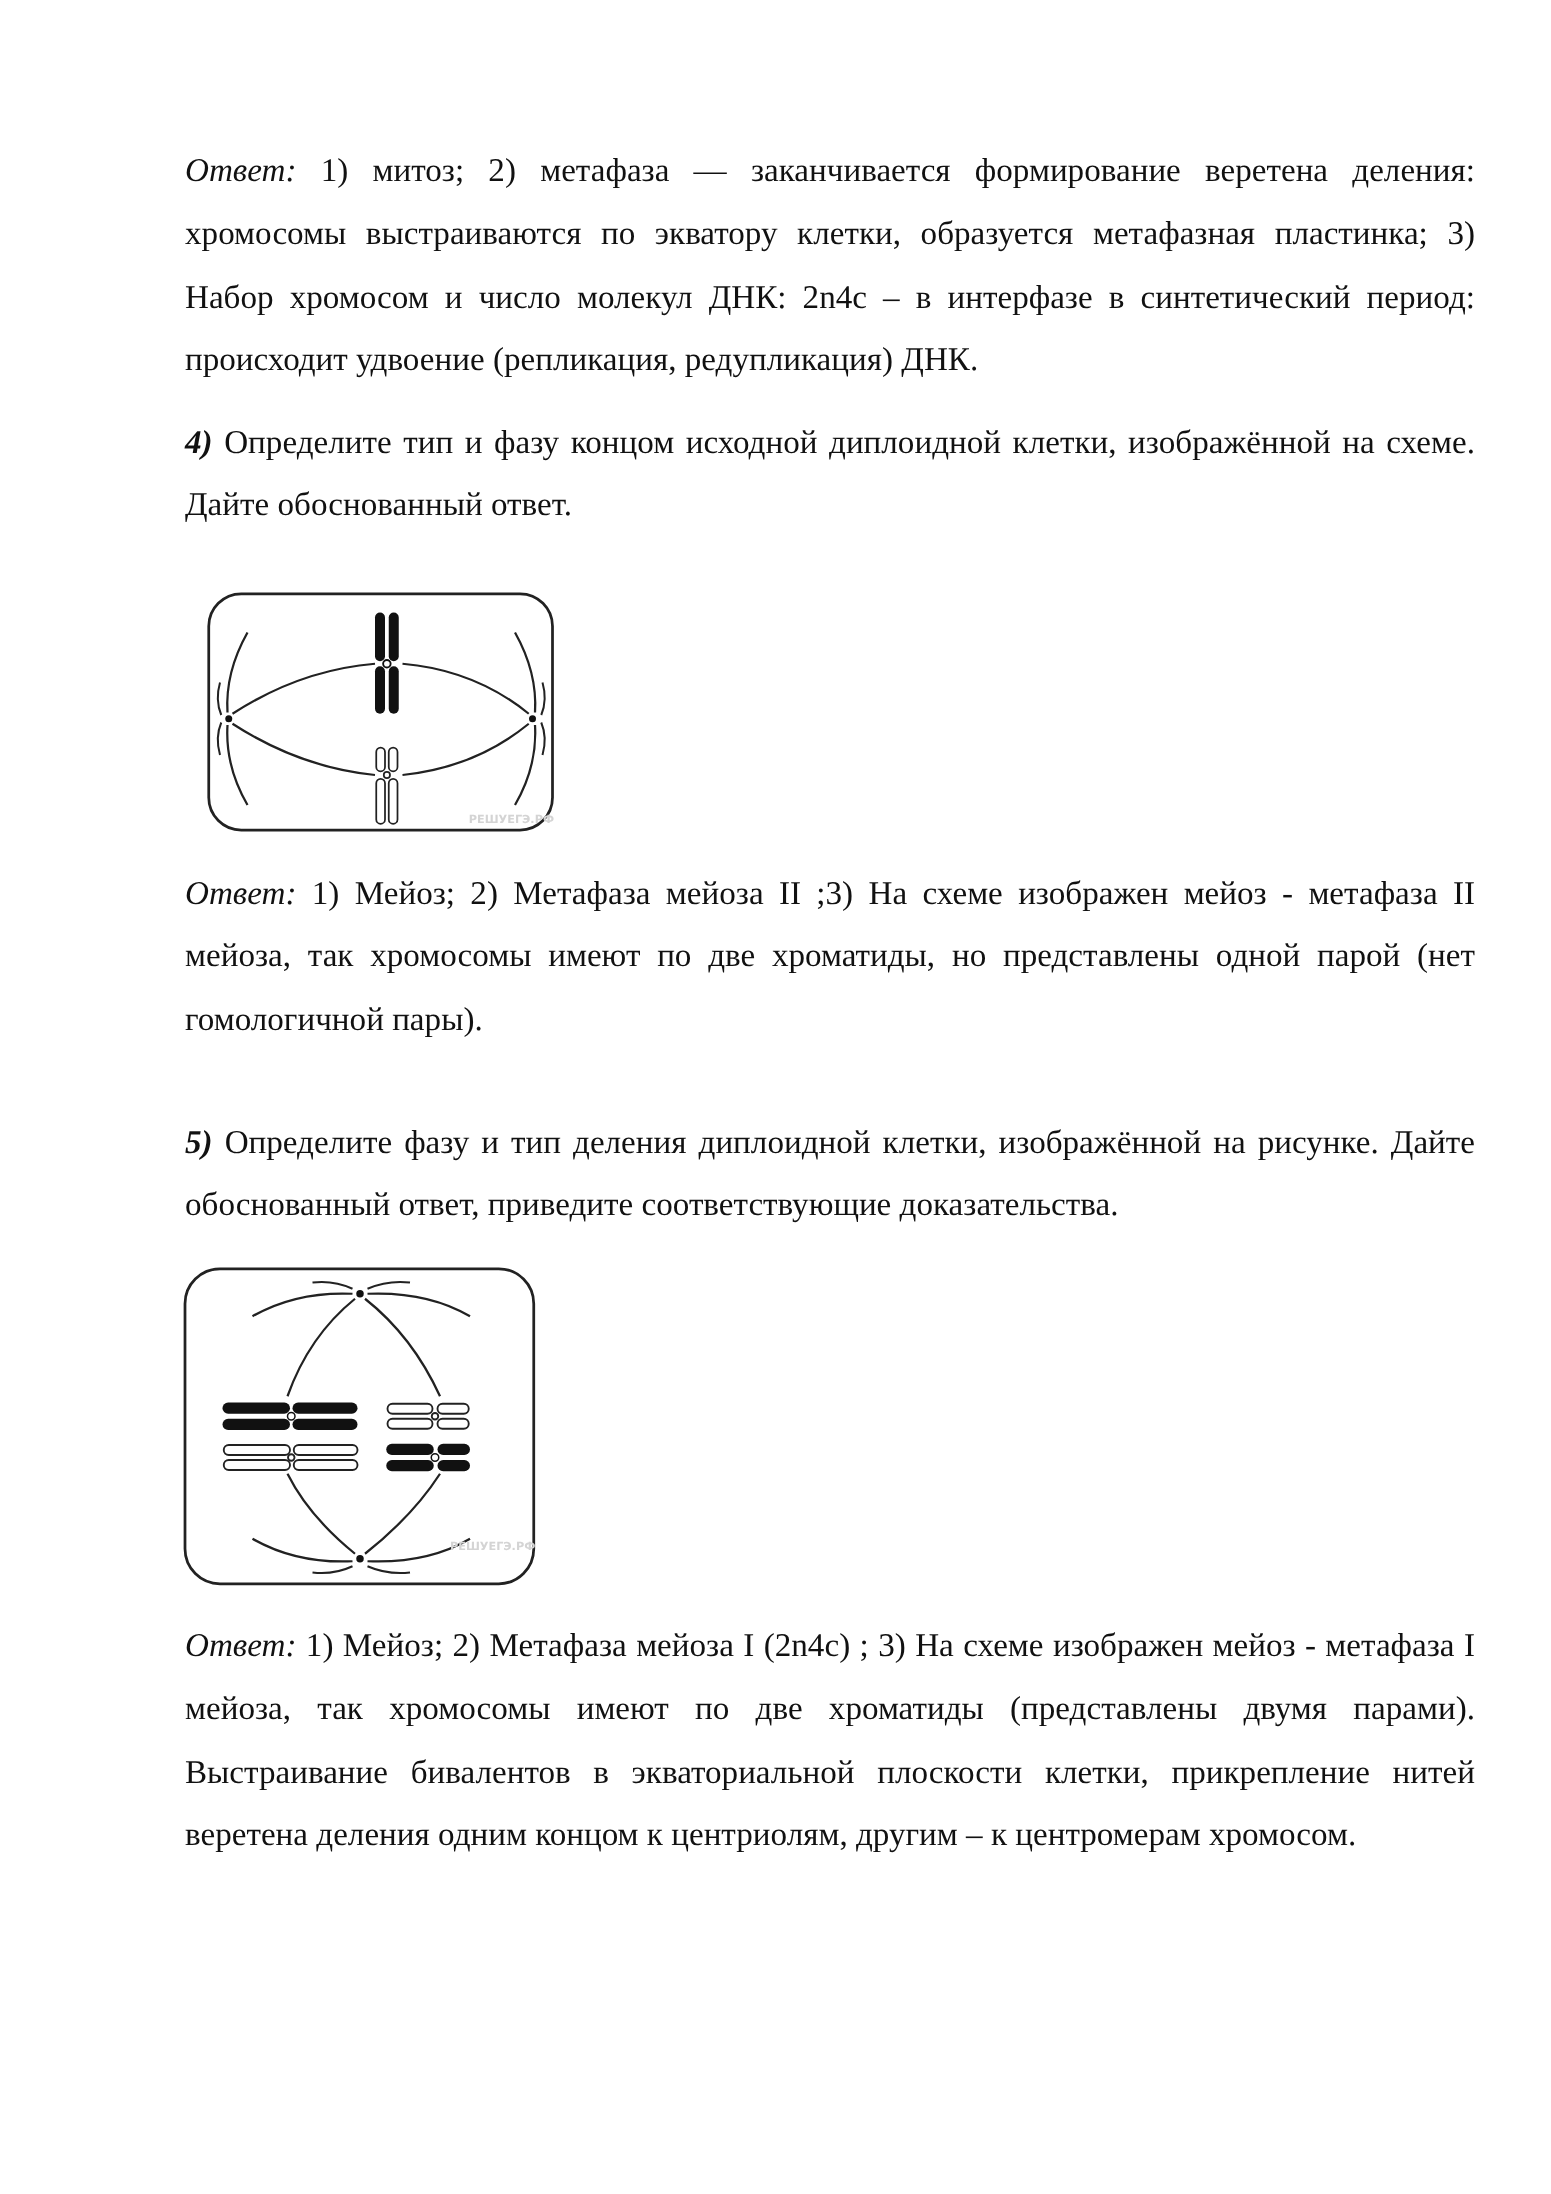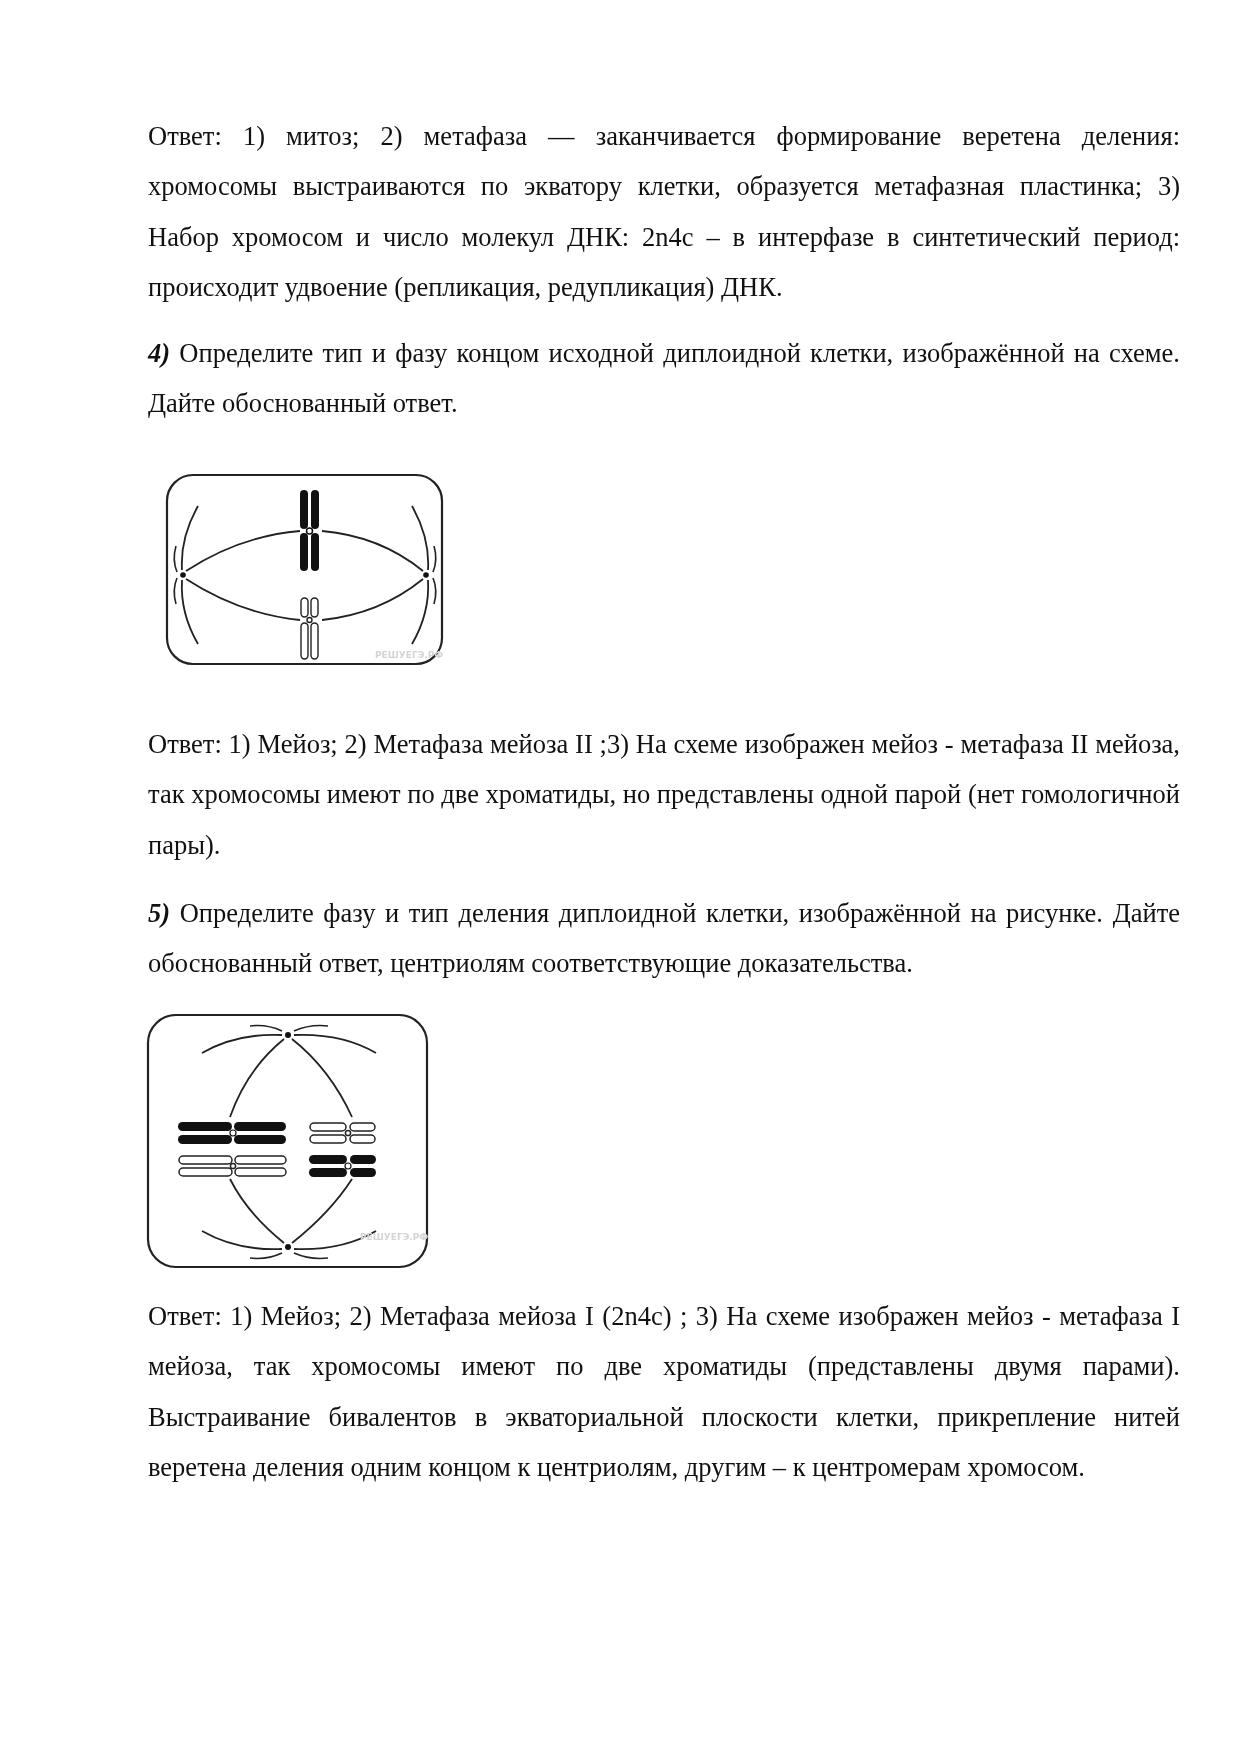--- a/index.html
+++ b/index.html
@@ -19,20 +19,21 @@
       position: absolute;
       left: 148px;
       width: 1032px;
       font-size: 26.5px;
       line-height: 50.3px;
       text-align: justify;
       text-align-last: left;
       margin: 0;
     }
     .para .label-italic {
+      font-style: italic;
     }
     .para .num-bold {
       font-style: italic;
       font-weight: bold;
     }
     .figure {
       position: absolute;
     }
     .figure svg {
       display: block;
@@ -85,23 +86,23 @@
       <rect x="141" y="130" width="7" height="19" rx="3.5"></rect>
       <rect x="151" y="130" width="7" height="19" rx="3.5"></rect>
       <rect x="141" y="155" width="7" height="36" rx="3.5"></rect>
       <rect x="151" y="155" width="7" height="36" rx="3.5"></rect>
       <circle cx="149.5" cy="152" r="2.5"></circle>
     </g>
     <text class="watermark" x="215" y="190" font-size="9">РЕШУЕГЭ.РФ</text>
   </svg>
 </div>
 
-<p class="para" style="top:719px;"><span class="label-italic">Ответ:</span><span> 1) Мейоз; 2) Метафаза мейоза II ;3) На схеме изображен мейоз - метафаза II мейоза, так хромосомы имеют по две хроматиды, но представлены одной парой (нет гомологичной пары).</span></p>
+<p class="para" style="top:689px;"><span class="label-italic">Ответ:</span><span> 1) Мейоз; 2) Метафаза мейоза II ;3) На схеме изображен мейоз - метафаза II мейоза, так хромосомы имеют по две хроматиды, но представлены одной парой (нет гомологичной пары).</span></p>
 
-<p class="para" style="top:888px;"><span class="num-bold">5)</span><span> Определите фазу и тип деления диплоидной клетки, изображённой на рисунке. Дайте обоснованный ответ, центриолям соответствующие доказательства.</span></p>
+<p class="para" style="top:888px;"><span class="num-bold">5)</span><span> Определите фазу и тип деления диплоидной клетки, изображённой на рисунке. Дайте обоснованный ответ, приведите соответствующие доказательства.</span></p>
 
 <div class="figure" style="left:142px; top:1009px;">
   <svg width="295" height="266" viewBox="0 0 295 266" xmlns="http://www.w3.org/2000/svg">
 
     <rect x="6" y="6" width="279" height="252" rx="28" ry="28" fill="none" stroke="#222" stroke-width="2.2"></rect>
 
     <circle cx="146" cy="26" r="3" fill="#111"></circle>
     <circle cx="146" cy="238" r="3" fill="#111"></circle>
 
     <path d="M60 44 Q 95 24 140 26" fill="none" stroke="#222" stroke-width="1.8"></path>

